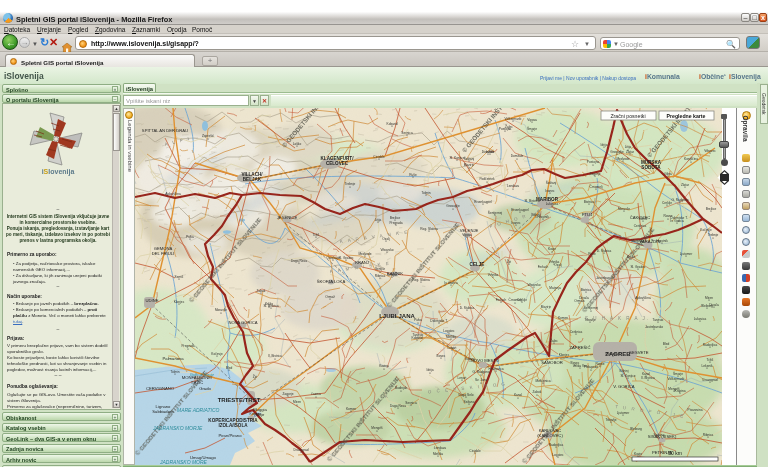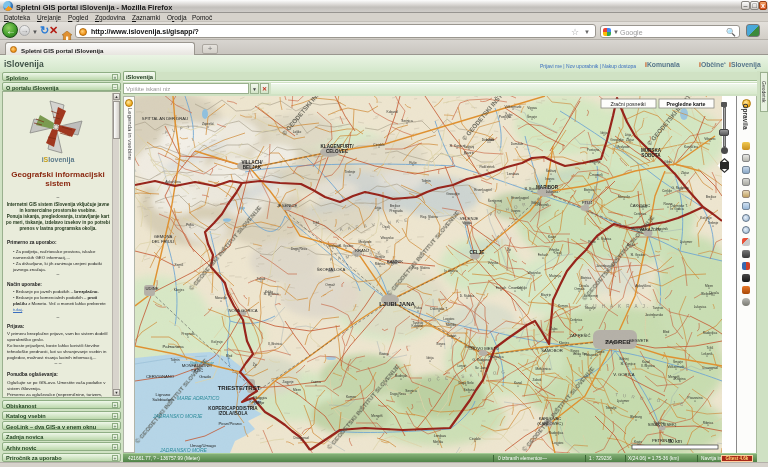--- a/index.html
+++ b/index.html
@@ -1,18 +1,18 @@
 <!DOCTYPE html>
 <html><head>
 <meta charset="utf-8">
 <style>
 * { margin:0; padding:0; box-sizing:border-box; }
 html,body { width:768px; height:467px; overflow:hidden; font-family:"Liberation Sans",sans-serif; }
 .abs { position:absolute; }
-#root { position:relative; width:768px; height:355px; background:#d6d2cb; }
+#root { position:relative; width:768px; height:355px; background:#d6d2cb;margin-top:12px; }
 
 #titlebar { left:0; top:0; width:768px; height:13px;
   background:linear-gradient(#fdfdfd,#d8d5d2 40%,#c2bfbb 60%,#d0cdc9);
   border-bottom:1px solid #979490; }
 #titletxt { left:16px; top:2.5px; font-size:7.4px; font-weight:bold; color:#1a1a1a; letter-spacing:0px; }
 #ffico { left:3px; top:1px; width:10px; height:10px; border-radius:50%;
   background:radial-gradient(circle at 35% 35%, #7ec2e8 0 35%, #2f6fb5 60%, #1b4f8a 100%); }
 #ffico:after { content:""; position:absolute; left:0px; top:0px; width:10px; height:10px; border-radius:50%;
   background:conic-gradient(from 120deg, #f59a1d 0 100deg, transparent 0 360deg); }
 .winbtn { top:1px; width:9px; height:9px; border:1px solid #8a8782; border-radius:2px;
@@ -206,21 +206,20 @@
             <path d="M-2,-3 L2,-20 10,-16 4,-2 Z"></path>
             <path d="M3,-2 L20,2 16,10 2,4 Z"></path>
             <path d="M2,3 L-2,20 -10,16 -4,2 Z"></path>
           </g>
           <path d="M-3,2 L-20,-2 -16,-12 -2,-4 Z" fill="#7a9a50"></path>
           <path d="M-22,-4 l8,2 M-20,-8 l8,3 M-5,-16 l8,3 M-3,-10 l7,2 M6,0 l10,3 M4,6 l10,3 M-8,10 l8,2" stroke="#7a2812" stroke-width="0.7"></path>
           <circle cx="0" cy="0" r="2.2" fill="#e8e0d0" stroke="#888" stroke-width="0.5"></circle>
         </g>
       </svg>
       <div class="abs" style="left:0;top:64px;width:110px;text-align:center;font-size:7px;font-weight:bold;color:#5c7a8a">i<span style="color:#c8a018">S</span>lovenija</div>
-      <div class="abs" style="left:0;top:78px;width:110px;text-align:center;font-size:8px;font-weight:bold;color:#8a2810">Geografski informacijski<br>sistem</div>
       <div class="abs" style="left:0;top:102px;width:110px;text-align:center;font-size:5px;color:#333">–</div>
       <div class="abs" style="left:3px;top:110px;width:104px;text-align:center;font-size:4.6px;font-weight:bold;color:#1e3518;line-height:1.3">Internetni GIS sistem iSlovenija vključuje javne in komercialne prostorske vsebine.<br>Ponuja iskanja, pregledovanja, izstavljanje kart po meri, tiskanje, izdelavo izsekov in po potrebi prenos v lastna programska okolja.</div>
       <div class="abs" style="left:4px;top:148px;font-size:4.8px;font-weight:bold;color:#222">Primerno za uporabo:</div>
       <div class="abs" style="left:10px;top:157px;width:96px;font-size:4.4px;color:#222;line-height:1.35">• Za podjetja, načrtovalce prostora, iskalce namenskih GEO informacij,...<br>• Za državljane, ki jih zanimajo urejeni podatki javnega značaja.</div>
       <div class="abs" style="left:0;top:179px;width:110px;text-align:center;font-size:5px;color:#333">–</div>
       <div class="abs" style="left:4px;top:190px;font-size:4.8px;font-weight:bold;color:#222">Način uporabe:</div>
       <div class="abs" style="left:10px;top:197px;width:96px;font-size:4.4px;color:#222;line-height:1.35">• Brskanje po javnih podatkih – <b>brezplačno.</b><br>• Brskanje po komercialnih podatkih – <b>proti plačilu</b> z Moneto. Več o moneti lahko preberete <span style="color:#3a6ebf;text-decoration:underline">tukaj</span>.</div>
       <div class="abs" style="left:0;top:222px;width:110px;text-align:center;font-size:5px;color:#333">–</div>
       <div class="abs" style="left:4px;top:232px;font-size:4.8px;font-weight:bold;color:#222">Prijava:</div>
       <div class="abs" style="left:4px;top:239px;width:103px;font-size:4.4px;color:#222;line-height:1.35">V primeru brezplačne prijave, vam bo sistem dodelil uporabniško geslo.<br>Ko boste prijavljeni, boste lahko koristili številne tehnološke prednosti, kot so shranjevanje vsebin in pogledov, možnost risanja lastnih informacij,...</div>

